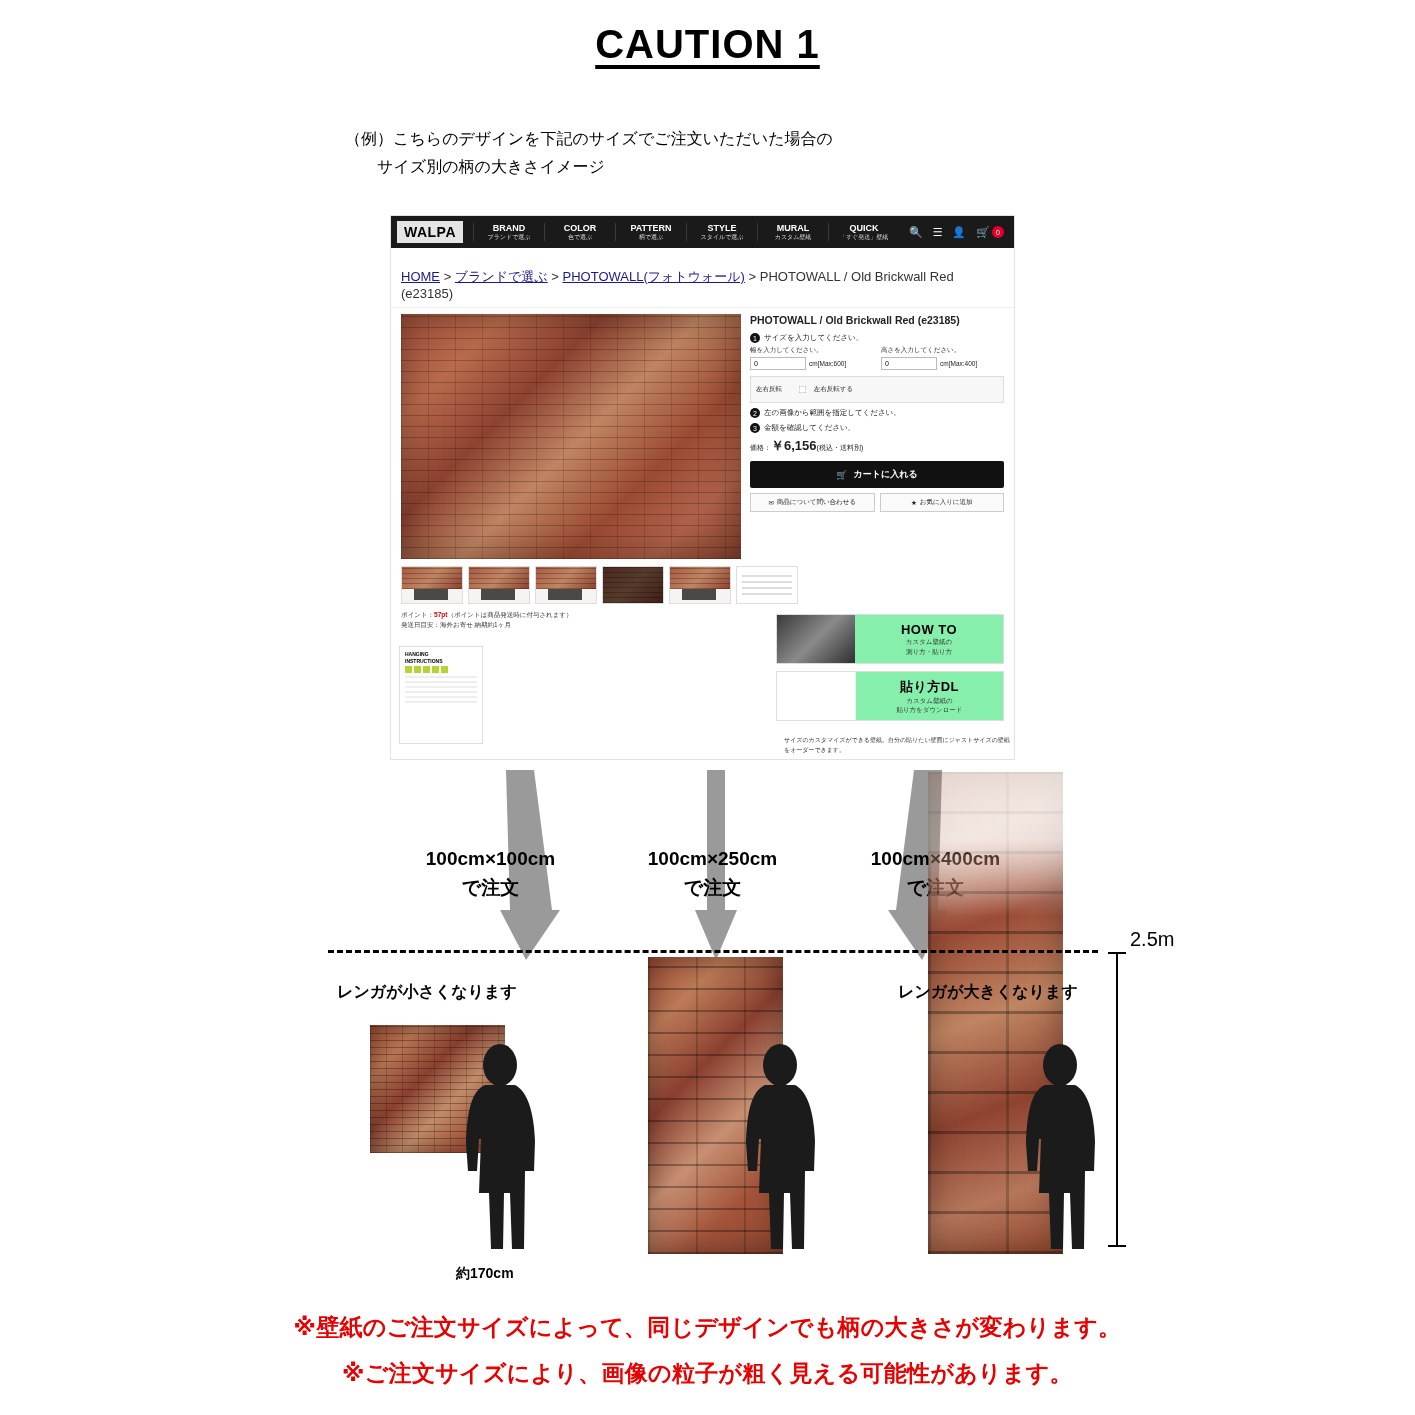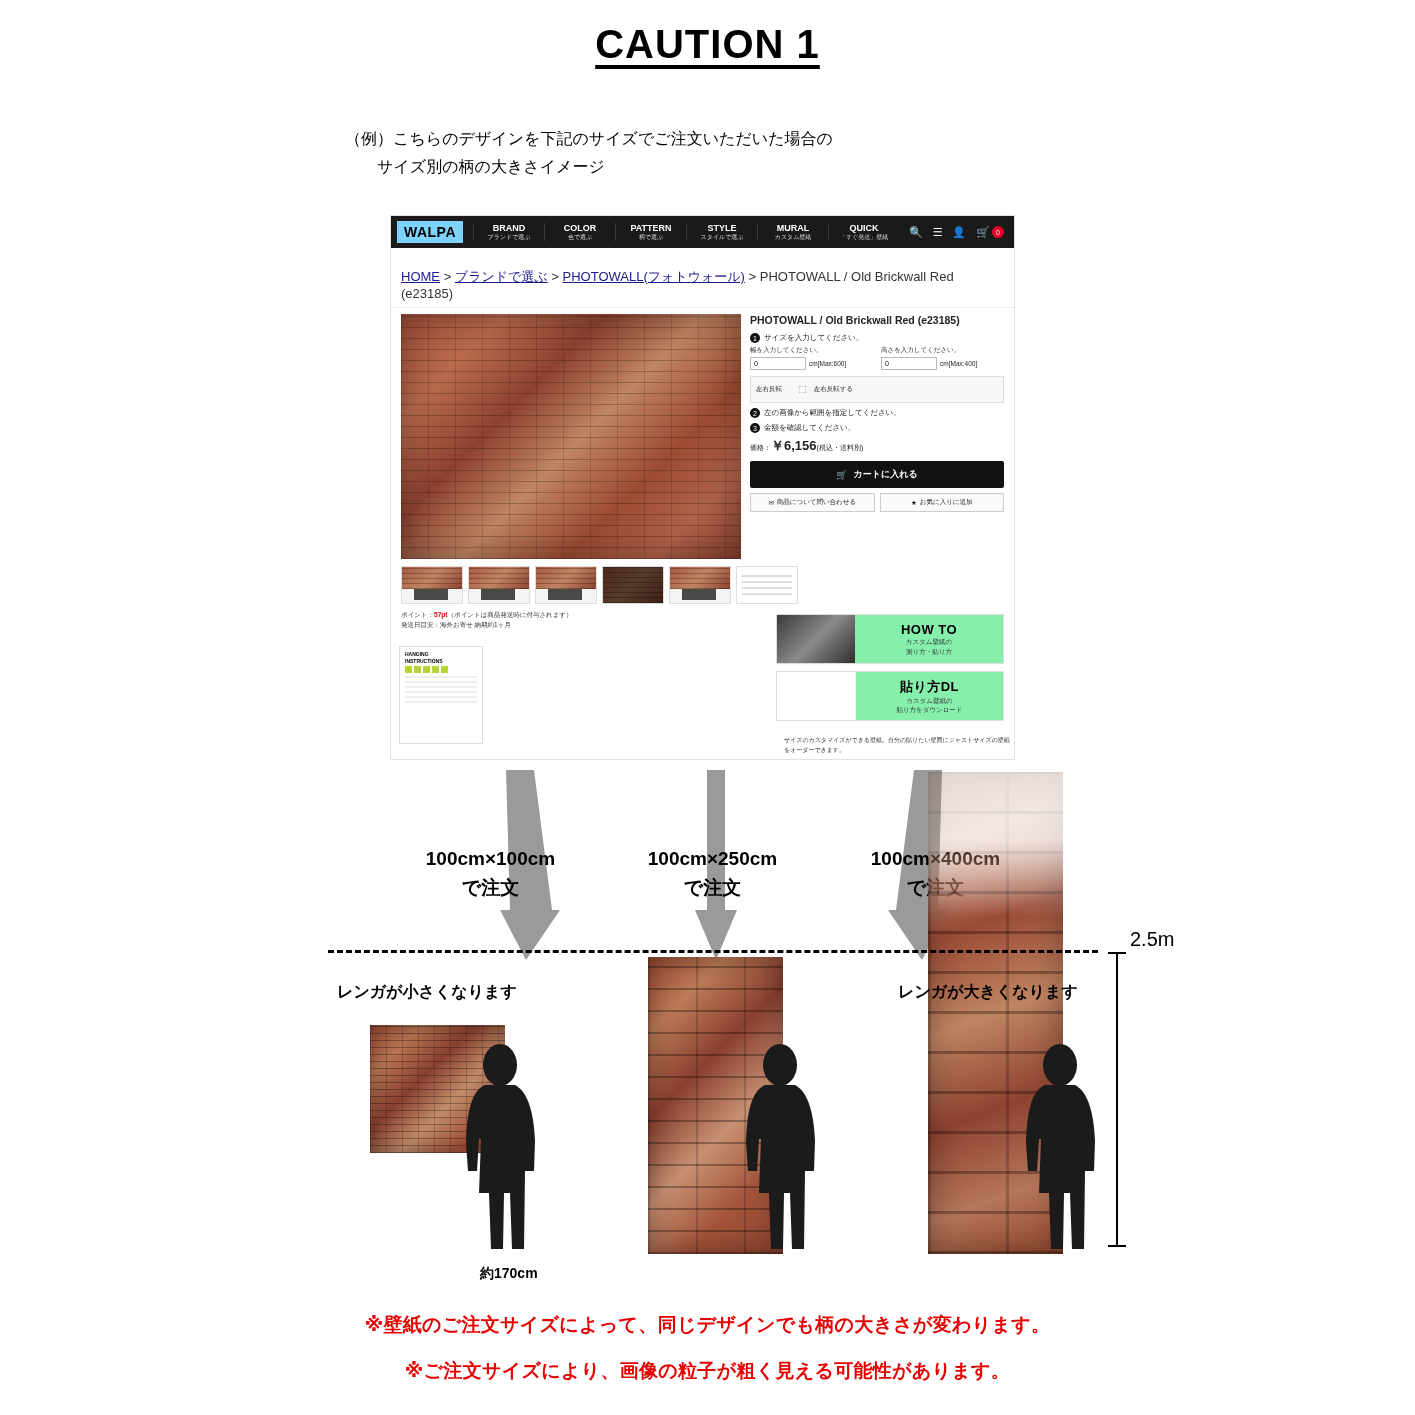--- a/index.html
+++ b/index.html
@@ -33,21 +33,21 @@
     position:absolute;left:390px;top:215px;width:625px;height:545px;
     background:#fff;border:1px solid #e2e2e2;
     box-sizing:border-box;
     font-size:7px;
   }
   .navbar{
     height:32px;background:#1a1a1a;color:#fff;display:flex;align-items:center;
     padding:0 6px;box-sizing:border-box;
   }
   .logo{
-    background:#7dd3fc;color:#000;font-weight:bold;font-size:14px;
+    background:#e5e5e5;color:#000;font-weight:bold;font-size:14px;
     letter-spacing:0.5px;padding:3px 7px;margin-right:10px;
   }
   .navitem{
     text-align:center;padding:0 9px;line-height:1.25;border-left:1px solid #3a3a3a;
     min-width:52px;
   }
   .navitem .t{font-size:9px;font-weight:bold;display:block;}
   .navitem .s{font-size:6px;display:block;color:#ddd;}
   .navright{margin-left:auto;display:flex;align-items:center;gap:10px;padding-right:4px;}
   .navicon{font-size:11px;color:#fff;}
@@ -188,21 +188,21 @@
   .note{position:absolute;font-size:16px;font-weight:bold;text-align:center;}
 
   
   .person{position:absolute;}
   .person svg{display:block;}
   .height-label{position:absolute;font-size:14px;font-weight:bold;}
 
   
   .warn{
     position:absolute;left:0;width:1415px;text-align:center;
-    color:#e60000;font-weight:bold;font-size:19px;letter-spacing:.3px;
+    color:#e60000;font-weight:bold;font-size:23px;letter-spacing:.3px;
   }
   .w1{top:1312px;}
   .w2{top:1358px;}
 </style>
 </head>
 <body>
 
 <div class="page">
 
   <div class="title">CAUTION 1</div>
@@ -468,18 +468,18 @@
   </div>
   <div class="person" style="left:1015px;top:1043px;">
     <svg width="90" height="212" viewBox="0 0 90 212">
       <g fill="#1b1b1b">
         <ellipse cx="45" cy="22" rx="17" ry="21"></ellipse>
         <path d="M30 42 C16 48 12 70 11 100 L13 128 L22 128 L24 96 L26 96 L24 150 L34 150 L36 206 L48 206 L49 150 L55 150 L57 206 L69 206 L70 128 L79 128 L80 98 C79 68 72 48 60 42 Z"></path>
       </g>
     </svg>
   </div>
 
-  <div class="height-label" style="left:480px;top:1265px;">約170cm</div>
+  <div class="height-label" style="left:456px;top:1265px;">約170cm</div>
 
   <div class="warn w1">※壁紙のご注文サイズによって、同じデザインでも柄の大きさが変わります。</div>
   <div class="warn w2">※ご注文サイズにより、画像の粒子が粗く見える可能性があります。</div>
 
 </div>
 
 </body></html>

